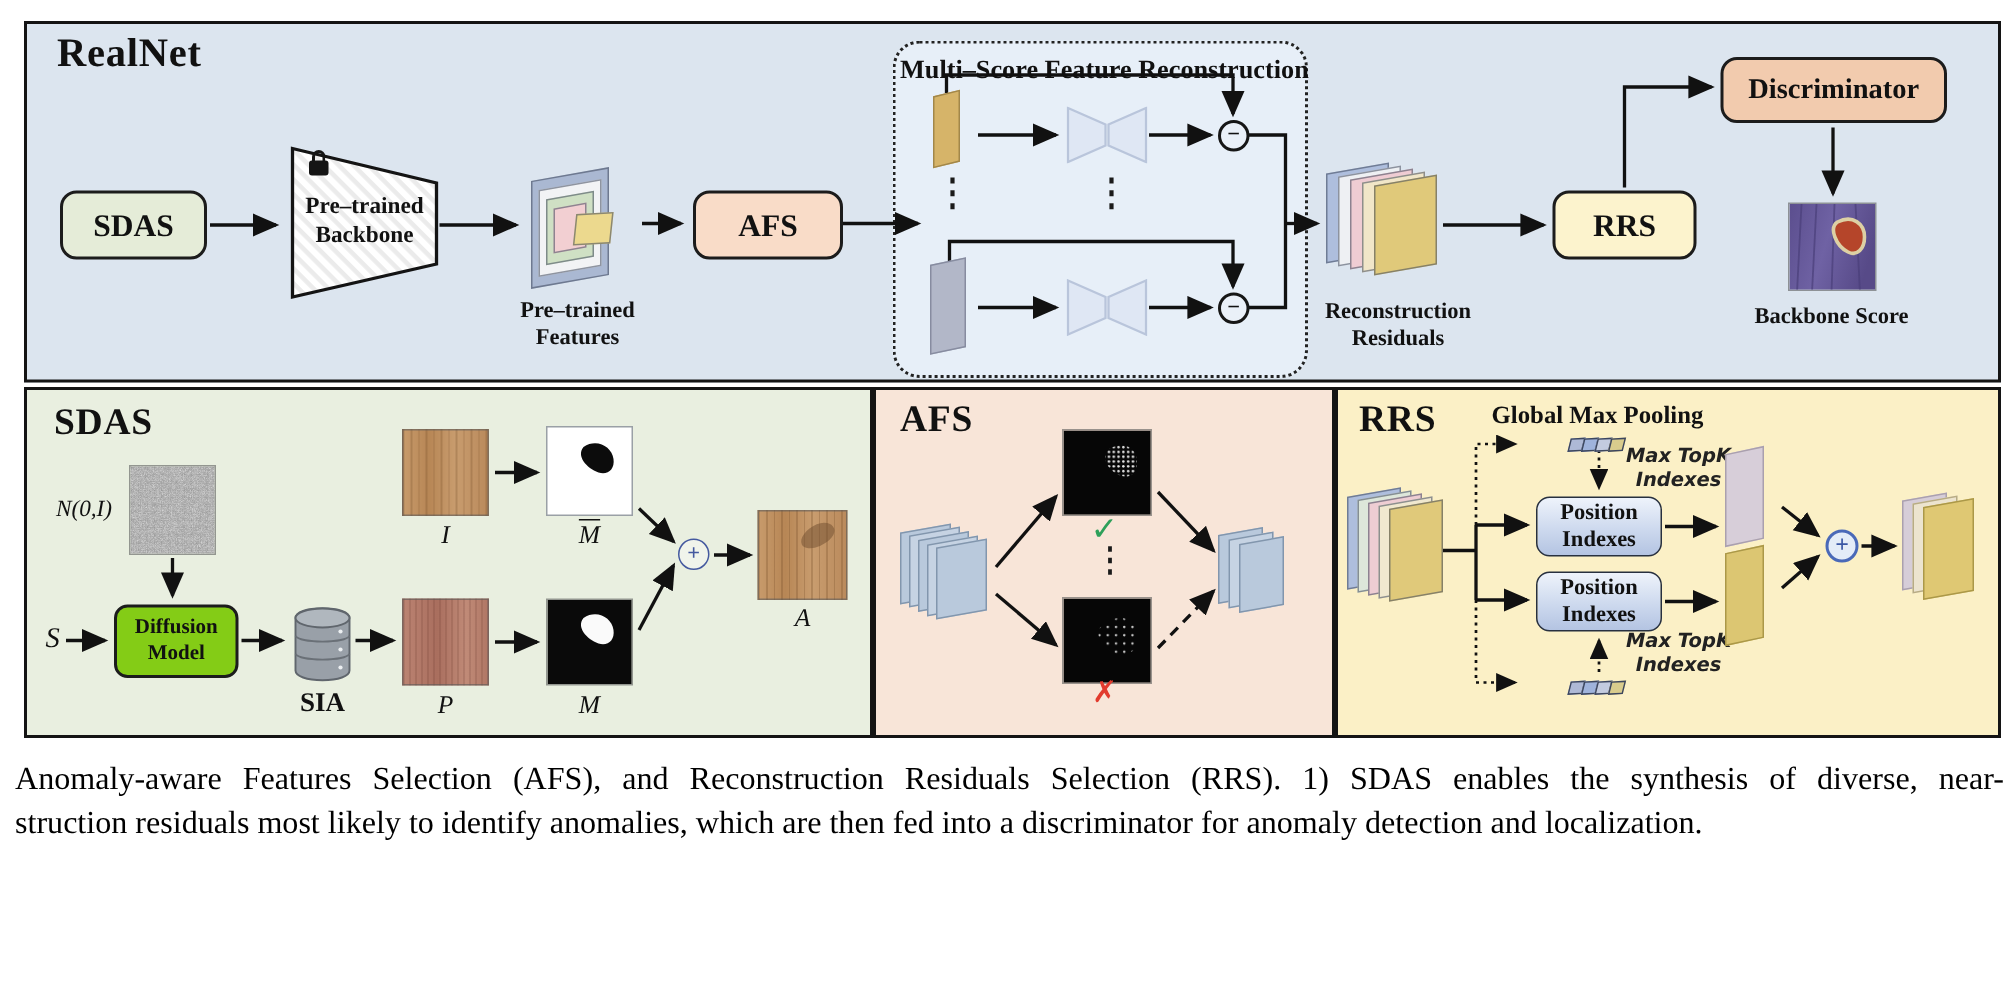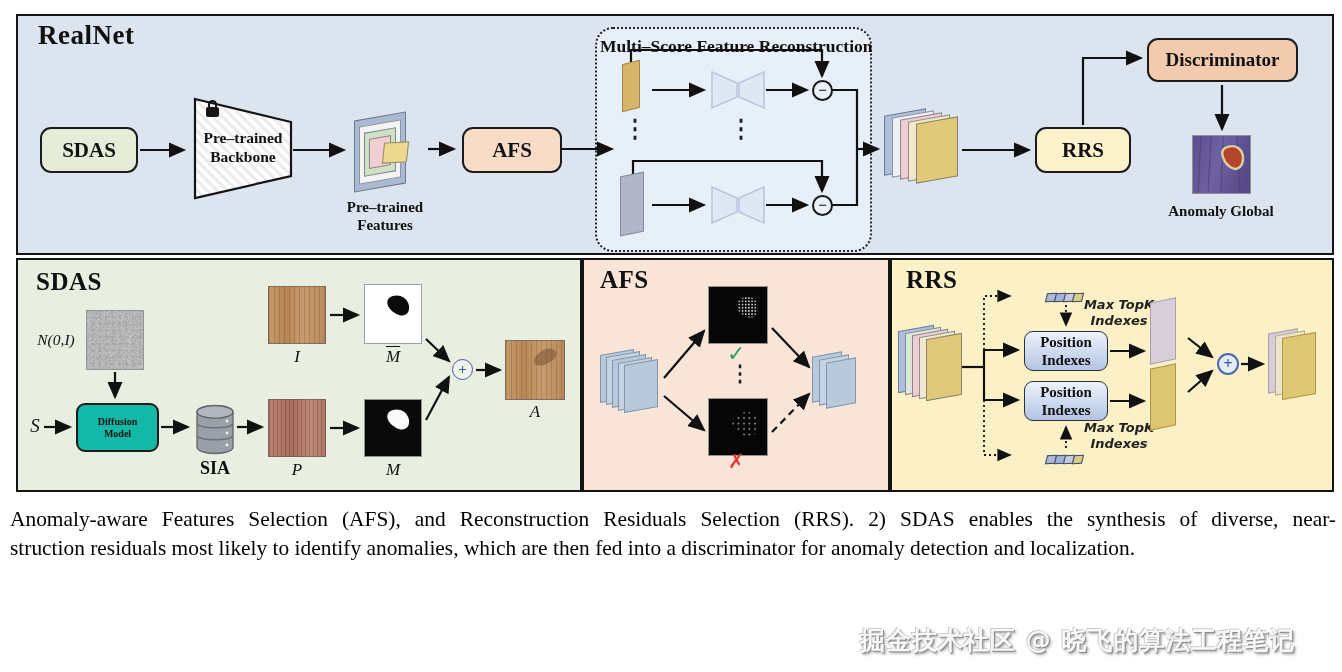--- a/index.html
+++ b/index.html
@@ -174,20 +174,22 @@
     <span>−</span>
   </div>
 
   <div class="abs node" style="left:884px;top:110px;width:80px;height:78px;">
     <div class="plate" style="left:0px;top:2px;width:42px;height:60px;background:#aebedd;"></div>
     <div class="plate" style="left:8px;top:4px;width:42px;height:60px;background:#eef0f3;"></div>
     <div class="plate" style="left:16px;top:6px;width:42px;height:60px;background:#efccd3;"></div>
     <div class="plate" style="left:24px;top:8px;width:42px;height:60px;background:#f1e6c8;"></div>
     <div class="plate" style="left:32px;top:10px;width:42px;height:60px;background:#e0c97a;"></div>
   </div>
+  <div class="lbl node" style="left:866px;top:199px;width:132px;">Reconstruction
+Residuals</div>
 
   <div class="box node" style="left:1035px;top:127px;width:96px;height:46px;background:#fcf3cd;font-size:21px;">
     <span>RRS</span>
   </div>
 
   <div class="box node" style="left:1147px;top:38px;width:151px;height:44px;background:#f2cbae;font-size:19px;">
     <span>Discriminator</span>
   </div>
 
   <svg class="img node" style="left:1192px;top:135px;" width="59" height="59">
@@ -200,21 +202,21 @@
     </defs>
     <rect width="59" height="59" fill="url(#purpleG)"></rect>
     <g stroke="#4a3f7a" stroke-width="1.2" opacity="0.7">
       <path d="M8,0 L5,59"></path>
         <path d="M18,0 L15,59"></path>
         <path d="M30,0 L28,59"></path>
         <path d="M44,0 L47,59"></path>
     </g>
     <path d="M32,12 C42,7 50,13 50,22 C50,30 45,35 39,32 C31,28 26,16 32,12 Z" fill="#b5452a" stroke="#ddd0a4" stroke-width="2.4"></path>
   </svg>
-  <div class="lbl node" style="left:1156px;top:202px;width:130px;">Anomaly Global</div>
+  <div class="lbl node" style="left:1156px;top:202px;width:130px;">Backbone Score</div>
 
   <div class="abs node panel-title" style="left:36px;top:268px;">SDAS</div>
 
   <svg class="img node" style="left:86px;top:310px;" width="58" height="60">
     <defs>
       <filter id="noiseF" x="0" y="0" width="100%" height="100%">
         <feTurbulence type="turbulence" baseFrequency="0.85" numOctaves="2" seed="4"></feTurbulence>
         <feColorMatrix type="saturate" values="0"></feColorMatrix>
         <feComponentTransfer>
           <feFuncR type="linear" slope="0.5" intercept="0.33"></feFuncR>
@@ -223,22 +225,22 @@
           <feFuncA type="linear" slope="0" intercept="1"></feFuncA>
         </feComponentTransfer>
       </filter>
     </defs>
     <rect width="58" height="60" filter="url(#noiseF)"></rect>
   </svg>
   <div class="math node" style="left:28px;top:331px;width:56px;font-size:15.5px;font-style:italic;">N(0,I)</div>
 
   <div class="math node" style="left:25px;top:415px;width:20px;font-size:19px;">S</div>
 
-  <div class="box node" style="left:76px;top:403px;width:83px;height:49px;background:#14b8a6;border-radius:9px;
-              font-size:10px;line-height:1.2;white-space:pre-line;">
+  <div class="box node" style="left:76px;top:403px;width:83px;height:49px;background:#84cc16;border-radius:9px;
+              font-size:14px;line-height:1.2;white-space:pre-line;">
     <span>Diffusion
 Model</span>
   </div>
 
   <svg class="abs node" style="left:194px;top:403px;" width="42" height="53">
     <path d="M3,9 C3,5.2 10.5,2.5 21,2.5 C31.5,2.5 39,5.2 39,9 V44 C39,47.8 31.5,50.5 21,50.5 C10.5,50.5 3,47.8 3,44 Z" fill="#99a0a8" stroke="#60666d" stroke-width="1.3"></path>
     <ellipse cx="21" cy="9" rx="18" ry="6.3" fill="#b0b7be" stroke="#60666d" stroke-width="1.3"></ellipse>
     <path d="M3,21 C7,26 35,26 39,21" stroke="#6a7077" stroke-width="1.3" fill="none"></path>
     <path d="M3,33 C7,38 35,38 39,33" stroke="#6a7077" stroke-width="1.3" fill="none"></path>
     <circle cx="33" cy="18" r="1.4" fill="#eceff1"></circle>
@@ -312,20 +314,21 @@
   </div>
 
   <div class="abs node" style="left:812px;top:354px;width:56px;height:58px;">
     <div class="plate" style="left:0px;top:0px;width:30px;height:46px;background:#b9c9dc;border-color:#8296ad;"></div>
     <div class="plate" style="left:7px;top:3px;width:30px;height:46px;background:#c6d3e3;border-color:#8296ad;"></div>
     <div class="plate" style="left:14px;top:6px;width:30px;height:46px;background:#b9c9dc;border-color:#8296ad;"></div>
   </div>
 
   <div class="abs node panel-title" style="left:906px;top:266px;">RRS</div>
 
+  <div class="lbl node" style="left:973px;top:267px;width:184px;font-size:16.5px;white-space:nowrap;">Global Max Pooling</div>
 
   <div class="abs node" style="left:1046px;top:288px;">
     <span class="cube" style="background:#aeb9d6;"></span><span class="cube" style="background:#9fb3dc;"></span><span class="cube" style="background:#c3cbdf;"></span><span class="cube" style="background:#d9cc8d;"></span>
   </div>
 
   <div class="topk node" style="left:1082px;top:297px;width:74px;">Max TopK
 Indexes</div>
 
   <div class="pos-box node" style="left:1024px;top:331px;width:84px;height:40px;">
     <span>Position
@@ -359,19 +362,18 @@
     <span>+</span>
   </div>
 
   <div class="abs node" style="left:1268px;top:329px;width:66px;height:76px;">
     <div class="plate" style="left:0px;top:2px;width:30px;height:60px;background:#d6cdd8;border-color:#aaa0ae;"></div>
     <div class="plate" style="left:7px;top:4px;width:30px;height:60px;background:#ece4cf;border-color:#b8ac84;"></div>
     <div class="plate" style="left:14px;top:6px;width:34px;height:62px;background:#dfc873;border-color:#ab9848;"></div>
   </div>
 
   <div class="caption">
-    <div class="cap-line">Anomaly-aware Features Selection (AFS), and Reconstruction Residuals Selection (RRS). 2) SDAS enables the synthesis of diverse, near-</div>
+    <div class="cap-line">Anomaly-aware Features Selection (AFS), and Reconstruction Residuals Selection (RRS). 1) SDAS enables the synthesis of diverse, near-</div>
     <div class="cap-line last">struction residuals most likely to identify anomalies, which are then fed into a discriminator for anomaly detection and localization.</div>
   </div>
 
-  <div class="watermark">掘金技术社区 @ 晓飞的算法工程笔记</div>
 
 </div>
 
 </body></html>

